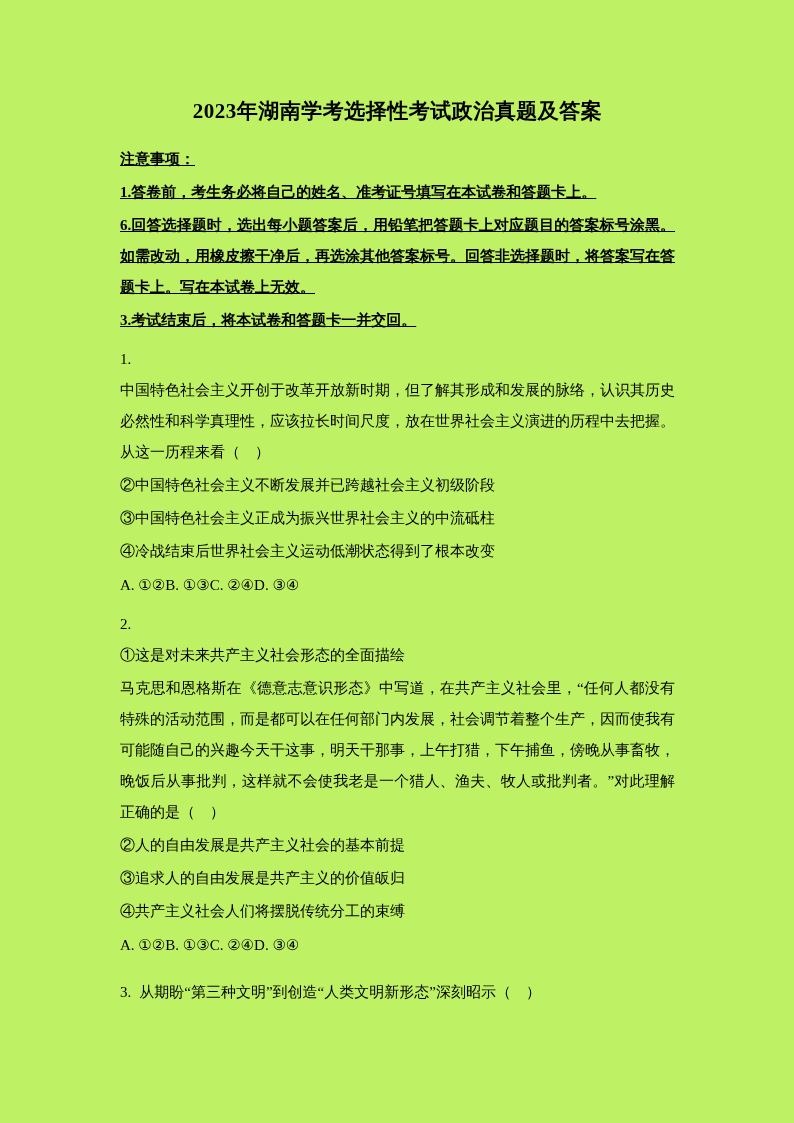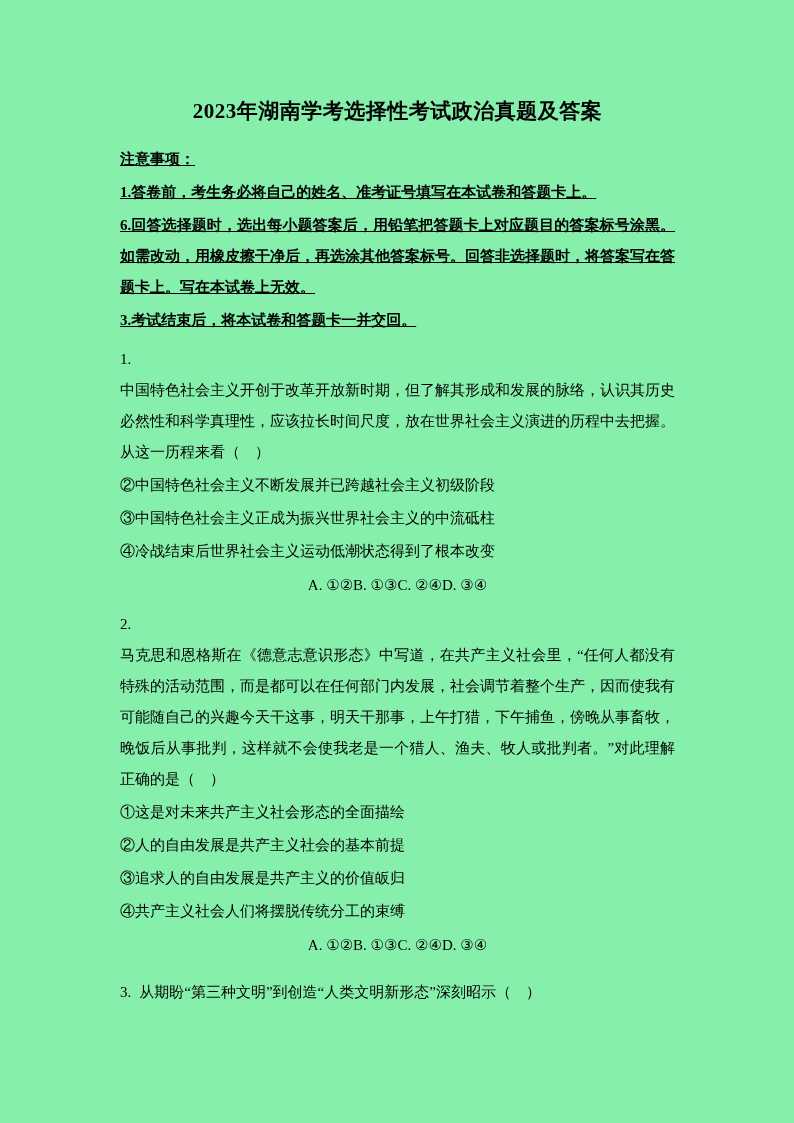--- a/index.html
+++ b/index.html
@@ -2,21 +2,21 @@
 <html><head>
 <meta charset="utf-8">
 <style>
   * { margin: 0; padding: 0; box-sizing: border-box; }
   html, body { background: #ffffff; }
   .page {
     position: relative;
     width: 794px;
     height: 1123px;
     margin: 0 auto;
-    background: #86efac;
+    background: #bef264;
     padding: 96px 119px 40px 120px;
     font-family: "Liberation Serif", serif;
     font-size: 15px;
     line-height: 31px;
     color: #000000;
     overflow: hidden;
   }
   .doc-title {
     font-size: 21px;
     font-weight: bold;
@@ -27,21 +27,21 @@
   }
   .para {
     margin: 0 0 2px 0;
     text-align: justify;
   }
   .bold { font-weight: bold; text-decoration: underline; }
   .question { margin-top: 8px; }
   .q-number { margin-bottom: 0; }
   .choices {
     display: flex;
-    justify-content: center;
+    justify-content: flex-start;
     line-height: 31px;
     margin: 3px 0 8px 0;
   }
   .choice { white-space: nowrap; }
   .q3-line { margin-top: 16px; }
   .q3-line .q-num-inline { margin-right: 8px; }
 </style>
 </head>
 <body>
 
@@ -64,22 +64,22 @@
     <div class="choices">
       <span class="choice">A. ①②</span>
       <span class="choice">B. ①③</span>
       <span class="choice">C. ②④</span>
       <span class="choice">D. ③④</span>
     </div>
   </section>
 
   <section class="question">
     <p class="para q-number">2.</p>
+    <p class="para">①这是对未来共产主义社会形态的全面描绘</p>
     <p class="para">马克思和恩格斯在《德意志意识形态》中写道，在共产主义社会里，“任何人都没有特殊的活动范围，而是都可以在任何部门内发展，社会调节着整个生产，因而使我有可能随自己的兴趣今天干这事，明天干那事，上午打猎，下午捕鱼，傍晚从事畜牧，晚饭后从事批判，这样就不会使我老是一个猎人、渔夫、牧人或批判者。”对此理解正确的是（　）</p>
-    <p class="para">①这是对未来共产主义社会形态的全面描绘</p>
     <p class="para">②人的自由发展是共产主义社会的基本前提</p>
     <p class="para">③追求人的自由发展是共产主义的价值皈归</p>
     <p class="para">④共产主义社会人们将摆脱传统分工的束缚</p>
     <div class="choices">
       <span class="choice">A. ①②</span>
       <span class="choice">B. ①③</span>
       <span class="choice">C. ②④</span>
       <span class="choice">D. ③④</span>
     </div>
   </section>

